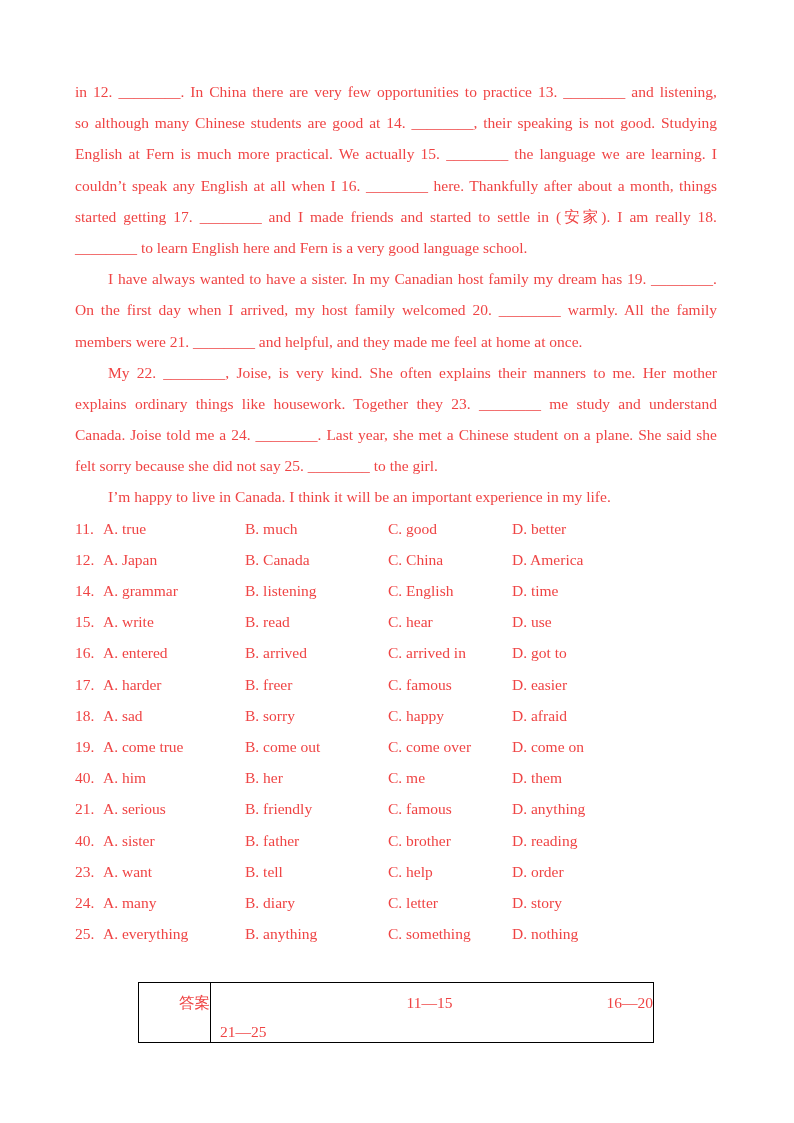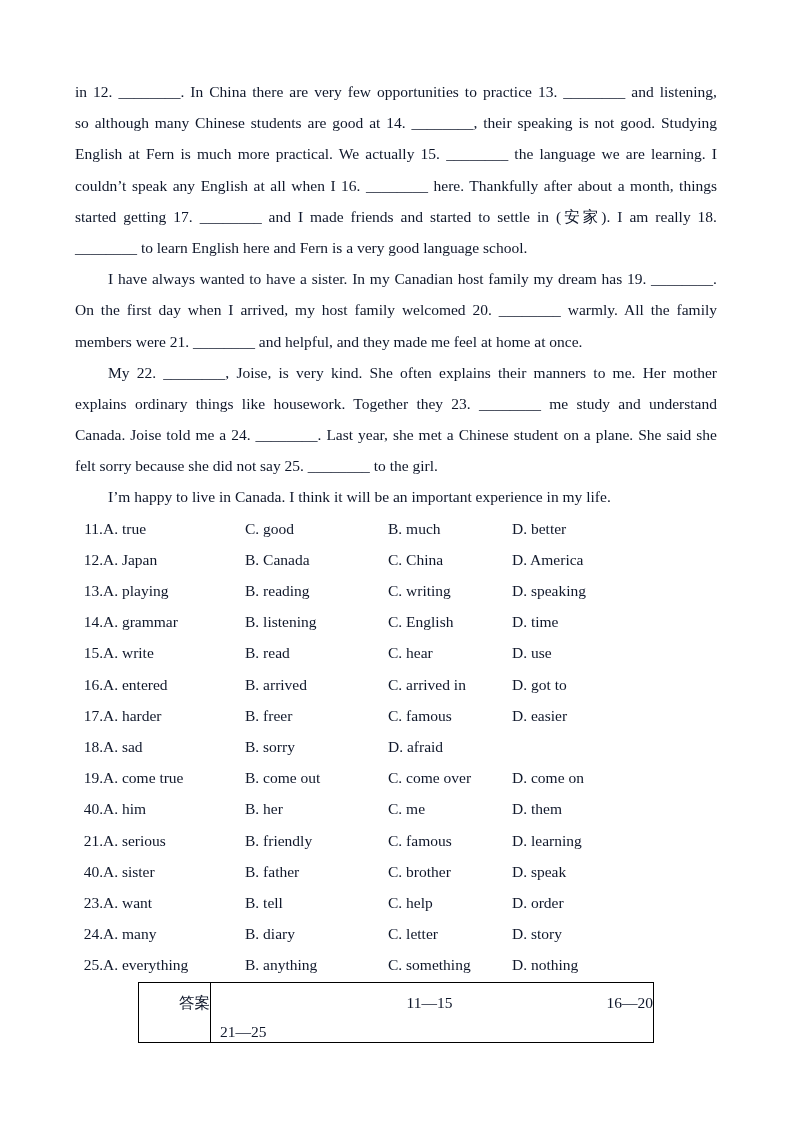--- a/index.html
+++ b/index.html
@@ -5,21 +5,21 @@
   html, body {
     margin: 0;
     padding: 0;
     background: #ffffff;
   }
   .page {
     position: relative;
     width: 794px;
     height: 1123px;
     background: #ffffff;
-    color: #0f172a;
+    color: #ef4444;
     font-family: "Liberation Serif", "DejaVu Serif", serif;
     overflow: hidden;
   }
   .content {
     position: absolute;
     left: 75px;
     top: 76px;
     width: 642px;
   }
   .cloze-line {
@@ -39,21 +39,20 @@
   .q-row {
     display: grid;
     grid-template-columns: 170px 143px 124px 1fr;
     font-size: 15.5px;
     line-height: 31.2px;
     height: 31.2px;
   }
   .q-num {
     display: inline-block;
     width: 28px;
-    text-align: right;
   }
   .answer-table {
     position: absolute;
     left: 138px;
     top: 982px;
     width: 516px;
     height: 61px;
     border: 1.5px solid #000000;
     display: flex;
     box-sizing: border-box;
@@ -98,37 +97,31 @@
     <div class="cloze-line full">On the first day when I arrived, my host family welcomed 20. ________ warmly. All the family</div>
     <div class="cloze-line">members were 21. ________ and helpful, and they made me feel at home at once.</div>
     <div class="cloze-line full indent">My 22. ________, Joise, is very kind. She often explains their manners to me. Her mother</div>
     <div class="cloze-line full">explains ordinary things like housework. Together they 23. ________ me study and understand</div>
     <div class="cloze-line full">Canada. Joise told me a 24. ________. Last year, she met a Chinese student on a plane. She said she</div>
     <div class="cloze-line">felt sorry because she did not say 25. ________ to the girl.</div>
     <div class="cloze-line indent">I’m happy to live in Canada. I think it will be an important experience in my life.</div>
 
     <div class="q-row">
       <span><span class="q-num">11.</span><span>A. true</span></span>
+      <span>B. much</span>
       <span>C. good</span>
-      <span>B. much</span>
       <span>D. better</span>
     </div>
     <div class="q-row">
       <span><span class="q-num">12.</span><span>A. Japan</span></span>
       <span>B. Canada</span>
       <span>C. China</span>
       <span>D. America</span>
     </div>
     <div class="q-row">
-      <span><span class="q-num">13.</span><span>A. playing</span></span>
-      <span>B. reading</span>
-      <span>C. writing</span>
-      <span>D. speaking</span>
-    </div>
-    <div class="q-row">
       <span><span class="q-num">14.</span><span>A. grammar</span></span>
       <span>B. listening</span>
       <span>C. English</span>
       <span>D. time</span>
     </div>
     <div class="q-row">
       <span><span class="q-num">15.</span><span>A. write</span></span>
       <span>B. read</span>
       <span>C. hear</span>
       <span>D. use</span>
@@ -141,45 +134,46 @@
     </div>
     <div class="q-row">
       <span><span class="q-num">17.</span><span>A. harder</span></span>
       <span>B. freer</span>
       <span>C. famous</span>
       <span>D. easier</span>
     </div>
     <div class="q-row">
       <span><span class="q-num">18.</span><span>A. sad</span></span>
       <span>B. sorry</span>
+      <span>C. happy</span>
       <span>D. afraid</span>
     </div>
     <div class="q-row">
       <span><span class="q-num">19.</span><span>A. come true</span></span>
       <span>B. come out</span>
       <span>C. come over</span>
       <span>D. come on</span>
     </div>
     <div class="q-row">
       <span><span class="q-num">40.</span><span>A. him</span></span>
       <span>B. her</span>
       <span>C. me</span>
       <span>D. them</span>
     </div>
     <div class="q-row">
       <span><span class="q-num">21.</span><span>A. serious</span></span>
       <span>B. friendly</span>
       <span>C. famous</span>
-      <span>D. learning</span>
+      <span>D. anything</span>
     </div>
     <div class="q-row">
       <span><span class="q-num">40.</span><span>A. sister</span></span>
       <span>B. father</span>
       <span>C. brother</span>
-      <span>D. speak</span>
+      <span>D. reading</span>
     </div>
     <div class="q-row">
       <span><span class="q-num">23.</span><span>A. want</span></span>
       <span>B. tell</span>
       <span>C. help</span>
       <span>D. order</span>
     </div>
     <div class="q-row">
       <span><span class="q-num">24.</span><span>A. many</span></span>
       <span>B. diary</span>

